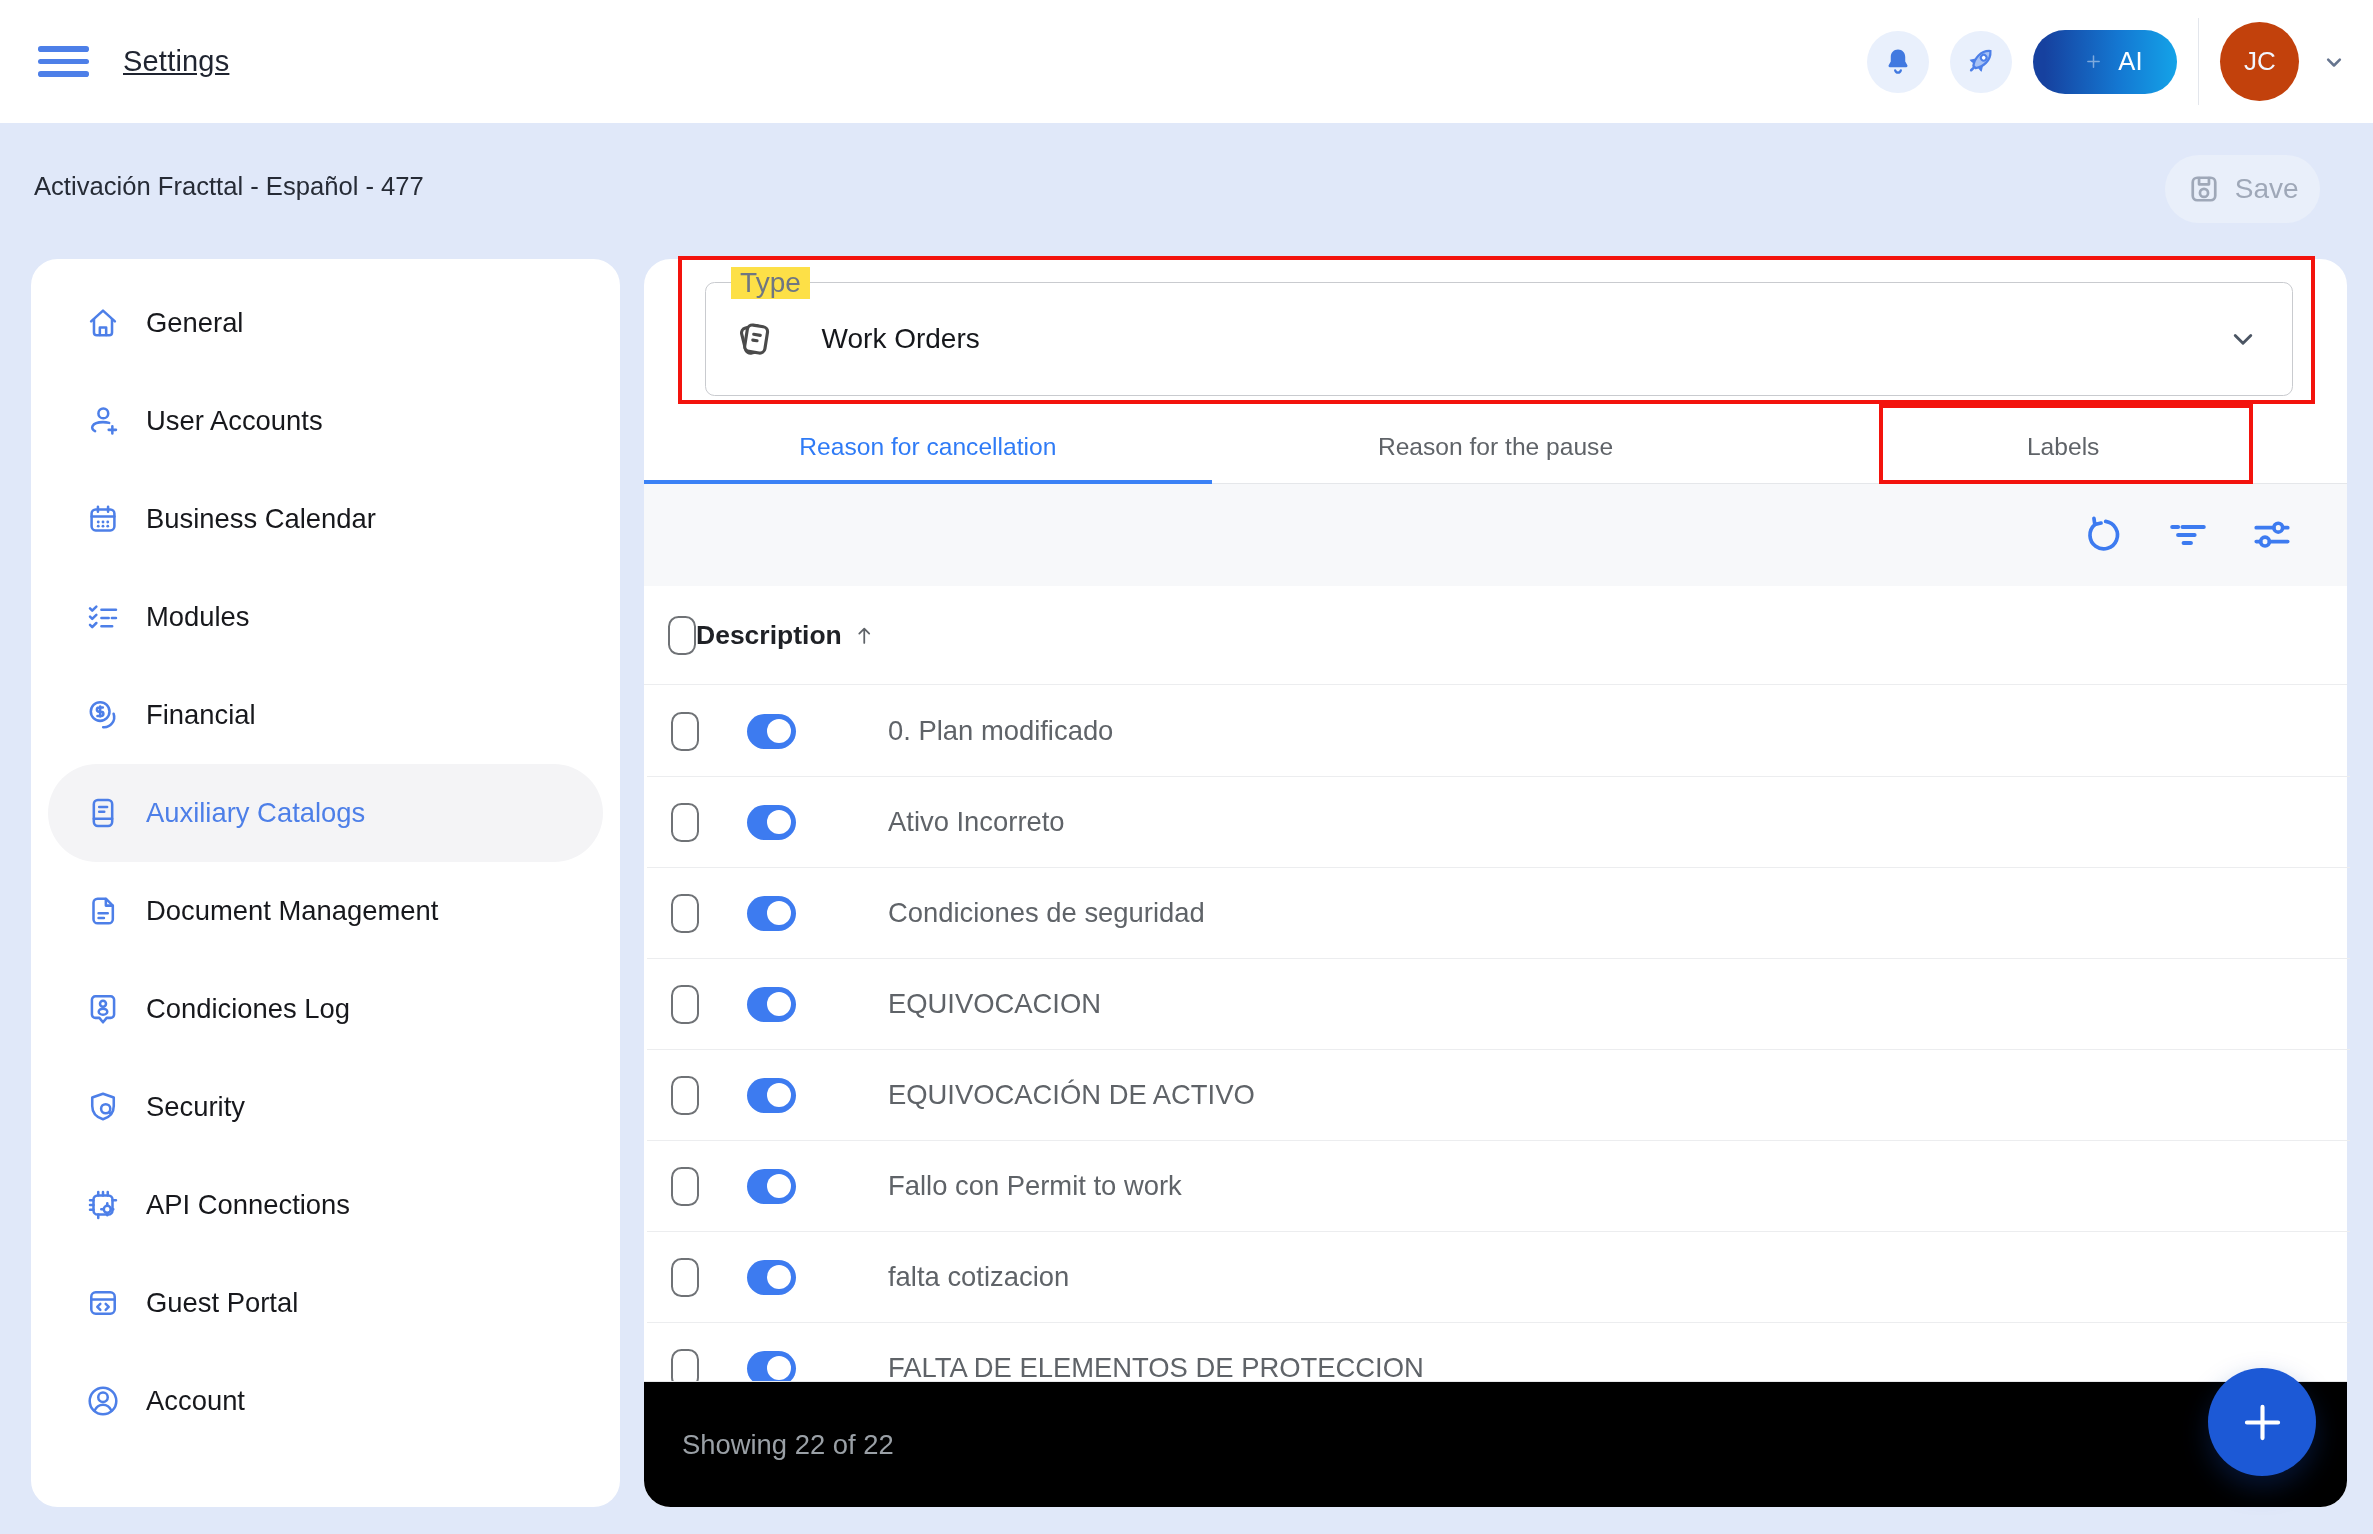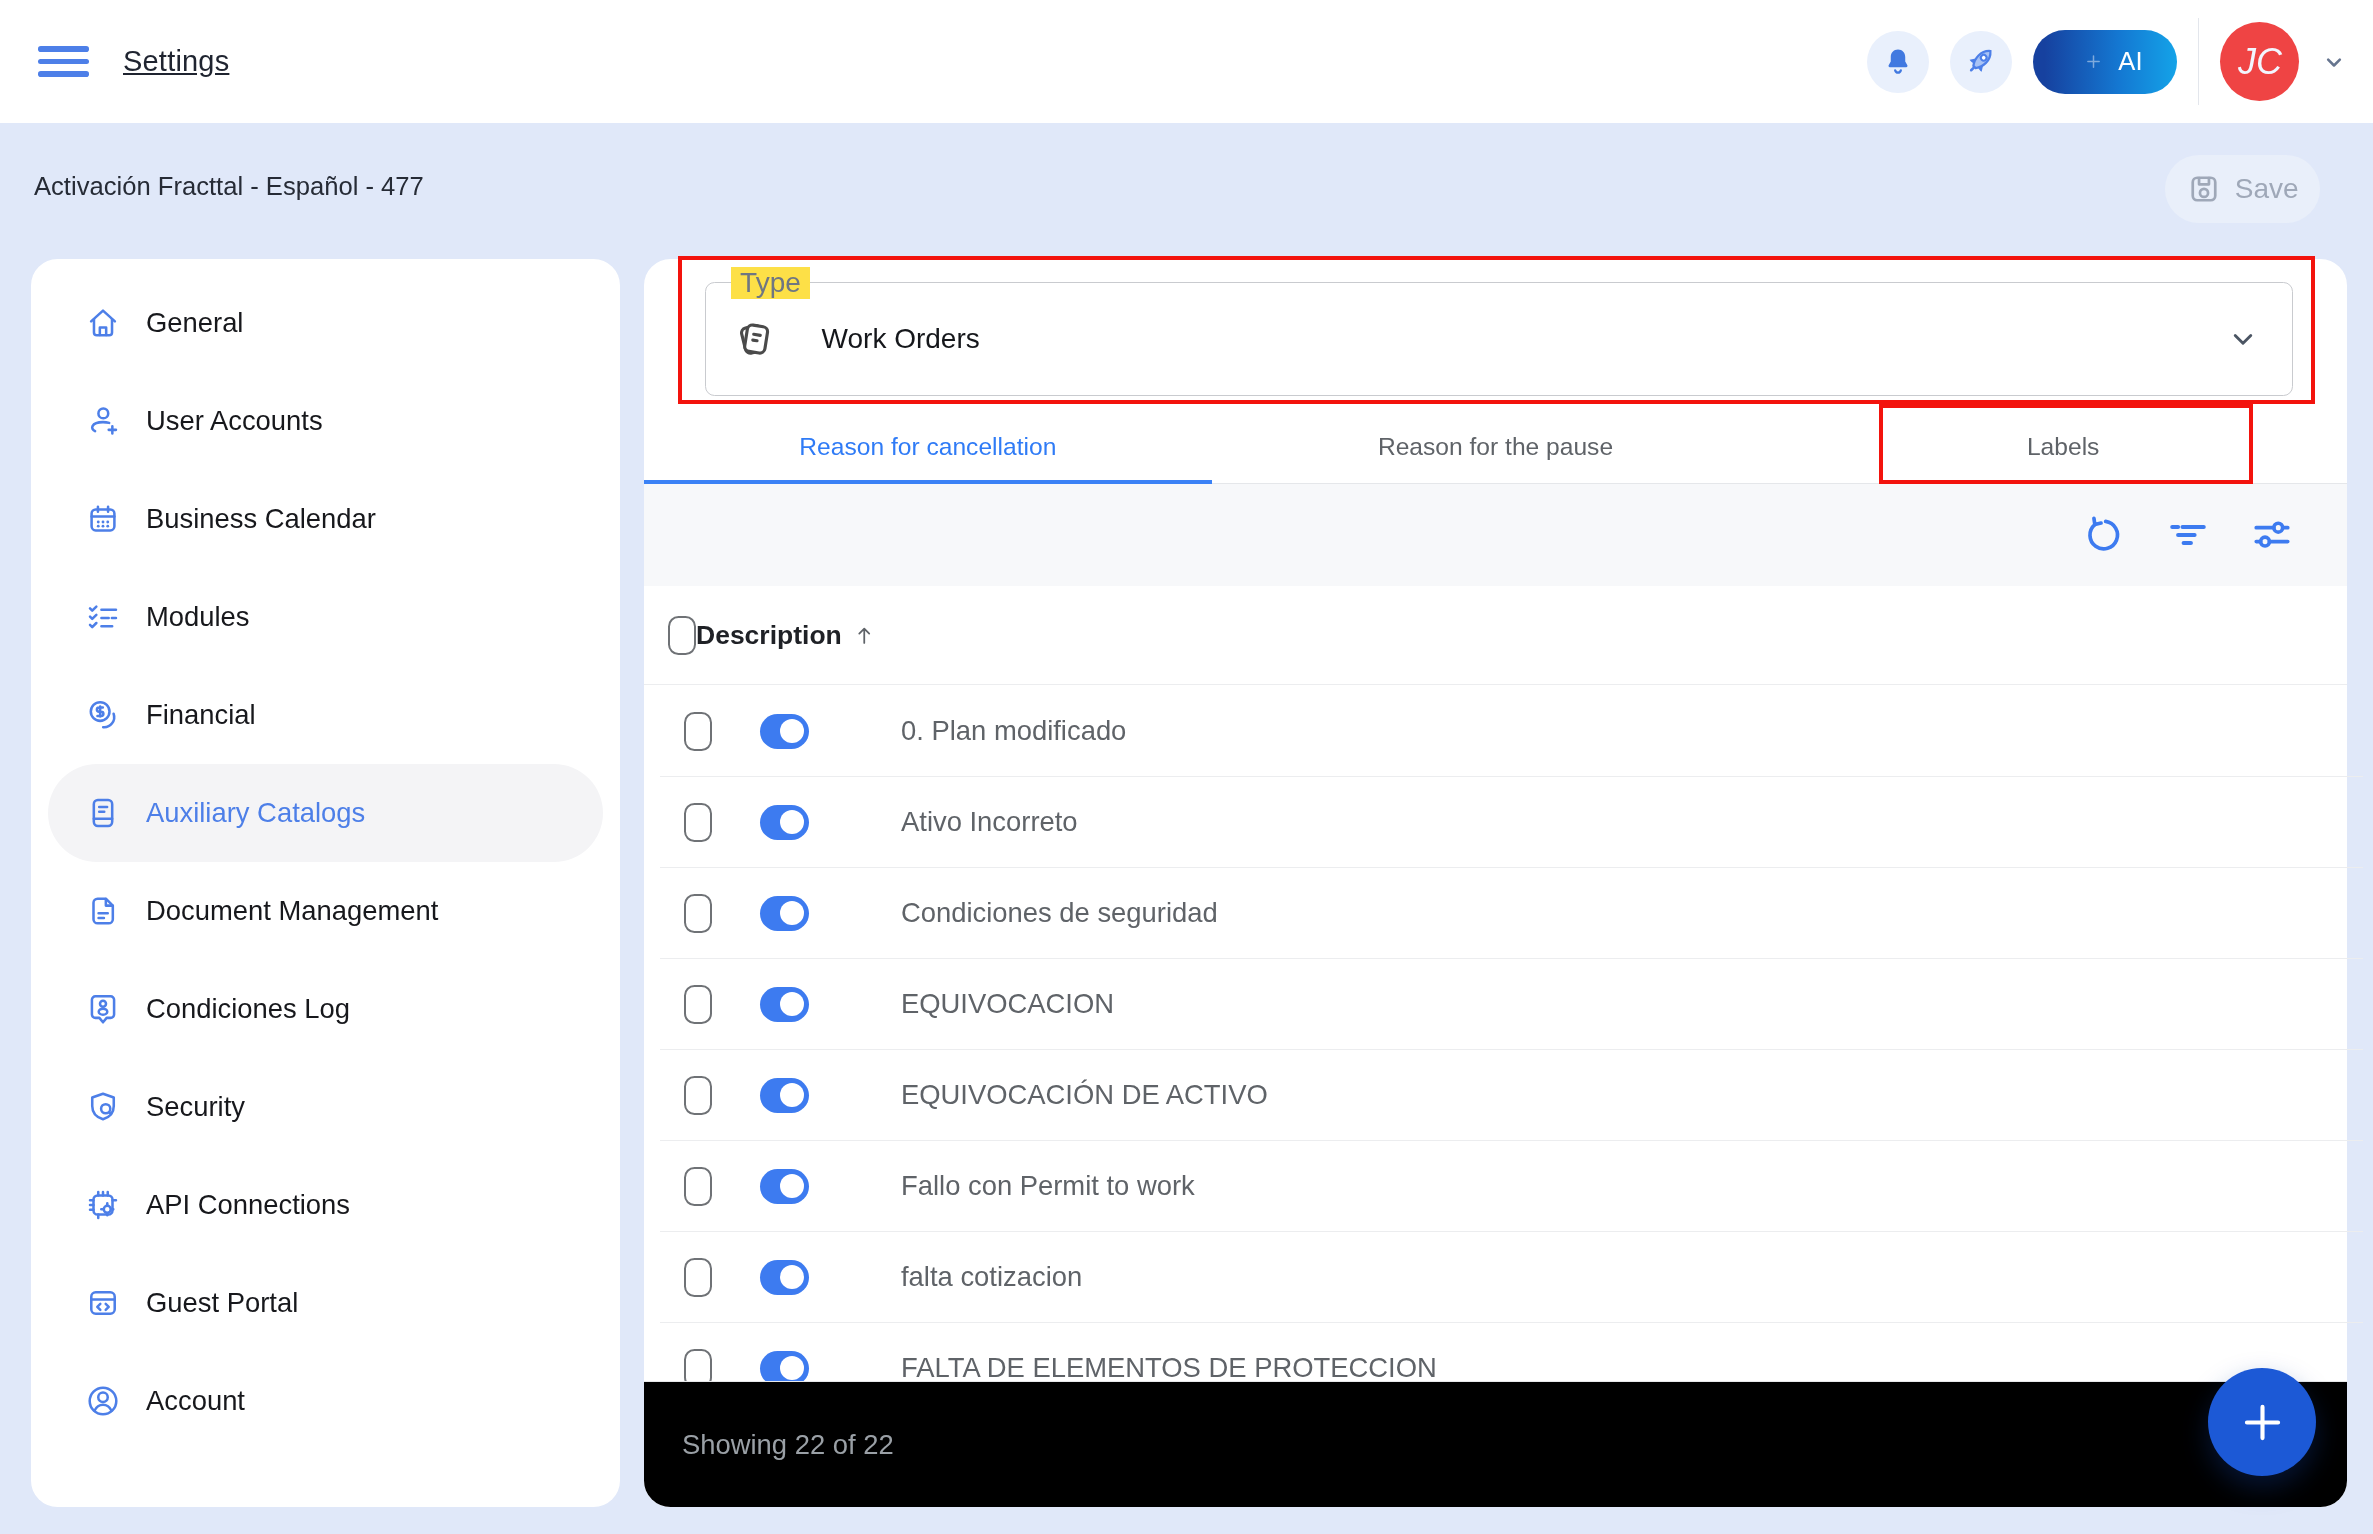--- a/index.html
+++ b/index.html
@@ -16,21 +16,21 @@
   .hamburger{margin-left:38px;width:51px;cursor:pointer;}
   .hamburger .bar{height:5.7px;background:#4D7FE8;border-radius:2.8px;margin:6.6px 0;}
   .topbar-title{margin-left:34px;font-size:29px;color:#1F2430;font-weight:500;letter-spacing:0.2px;text-decoration:underline;}
   .topbar-right{margin-left:auto;display:flex;align-items:center;gap:21px;padding-right:24.6px;}
   .icon-circle{width:62px;height:62px;border-radius:50%;background:#E9F0FC;display:flex;align-items:center;justify-content:center;}
   .ai-pill{width:144px;height:64px;border-radius:32px;box-sizing:border-box;position:relative;
     background:linear-gradient(90deg,#16419F 8%,#1478D2 60%,#14A3E8 100%);
     color:#fff;font-size:25.6px;font-weight:500;display:flex;align-items:center;justify-content:flex-end;padding-right:34px;}
   .ai-sparkle{position:absolute;left:53px;top:24.6px;opacity:.45;}
   .vdivider{width:1.9px;height:87px;background:#E3E6EC;}
-  .avatar{width:79px;height:79px;border-radius:50%;background:#ef4444;color:#F2F6FF;font-size:36px;font-weight:500;display:flex;align-items:center;justify-content:center;font-style:italic;}
+  .avatar{width:79px;height:79px;border-radius:50%;background:#c2410c;color:#F2F6FF;font-size:26px;font-weight:500;display:flex;align-items:center;justify-content:center;}
 
   
   .breadcrumb{position:absolute;left:34px;top:172px;font-size:25.6px;color:#262B36;z-index:1;}
   .save-btn{position:absolute;left:2165px;top:155px;width:155px;height:68px;border-radius:34px;background:#E9EFFA;
     display:flex;align-items:center;justify-content:center;gap:12.3px;color:#9FA8B8;font-size:28px;font-weight:500;z-index:1;}
 
   
   .sidebar{position:absolute;left:31px;top:259px;width:589px;height:1248px;background:#fff;border-radius:26.5px;padding-top:15px;box-sizing:border-box;z-index:1;}
   .side-item{height:98px;margin:0 17px;border-radius:49px;display:flex;align-items:center;padding-left:36px;gap:24px;color:#17181C;font-size:27.4px;cursor:pointer;}
   .side-item.selected{background:#F4F4F6;color:#4D7FE8;}
@@ -52,21 +52,21 @@
 
   .toolbar{position:absolute;left:0;top:225px;width:100%;height:102px;background:#F7F8FA;display:flex;align-items:center;justify-content:flex-end;gap:40px;padding-right:53px;box-sizing:border-box;}
   .toolbar svg{width:44px;height:44px;color:#3D7BF0;cursor:pointer;}
 
   .thead{position:absolute;left:0;top:327px;width:100%;height:99px;display:flex;align-items:center;border-bottom:0.9px solid #ECEDEF;box-sizing:border-box;}
   .checkbox{width:28px;height:39px;border:2.4px solid #6F7276;border-radius:10.4px;box-sizing:border-box;background:#fff;flex:none;cursor:pointer;}
   .thead .checkbox{margin-left:24px;}
   .th-label{font-size:26.5px;font-weight:600;color:#1F2126;display:flex;gap:9.5px;align-items:center;}
   .sort-arrow{width:26.5px;height:26.5px;color:#5F6368;}
 
-  .tbody{position:absolute;left:16px;top:427px;width:100%;height:696px;overflow:hidden;}
+  .tbody{position:absolute;left:3px;top:427px;width:100%;height:696px;overflow:hidden;}
   .trow{height:91px;display:flex;align-items:center;border-bottom:0.9px solid #ECEDEF;box-sizing:border-box;}
   .trow .checkbox{margin-left:24px;}
   .toggle{margin-left:48px;width:49px;height:35px;border-radius:18px;background:#3D7BF0;position:relative;flex:none;cursor:pointer;}
   .toggle::after{content:"";position:absolute;right:4.7px;top:5.7px;width:24px;height:24px;border-radius:50%;background:#fff;}
   .trow-text{margin-left:92px;font-size:27.4px;color:#5F6368;}
 
   .tfooter{position:absolute;left:0;bottom:0;width:100%;height:126px;border-top:0.9px solid #E7E8EA;background:#000000;border-radius:0 0 26.5px 26.5px;
     display:flex;align-items:center;padding-left:38px;box-sizing:border-box;font-size:27.4px;color:#9AA0A6;}
 
   .fab{position:absolute;left:2208px;top:1368px;width:108px;height:108px;border-radius:50%;background:#1C59D6;

